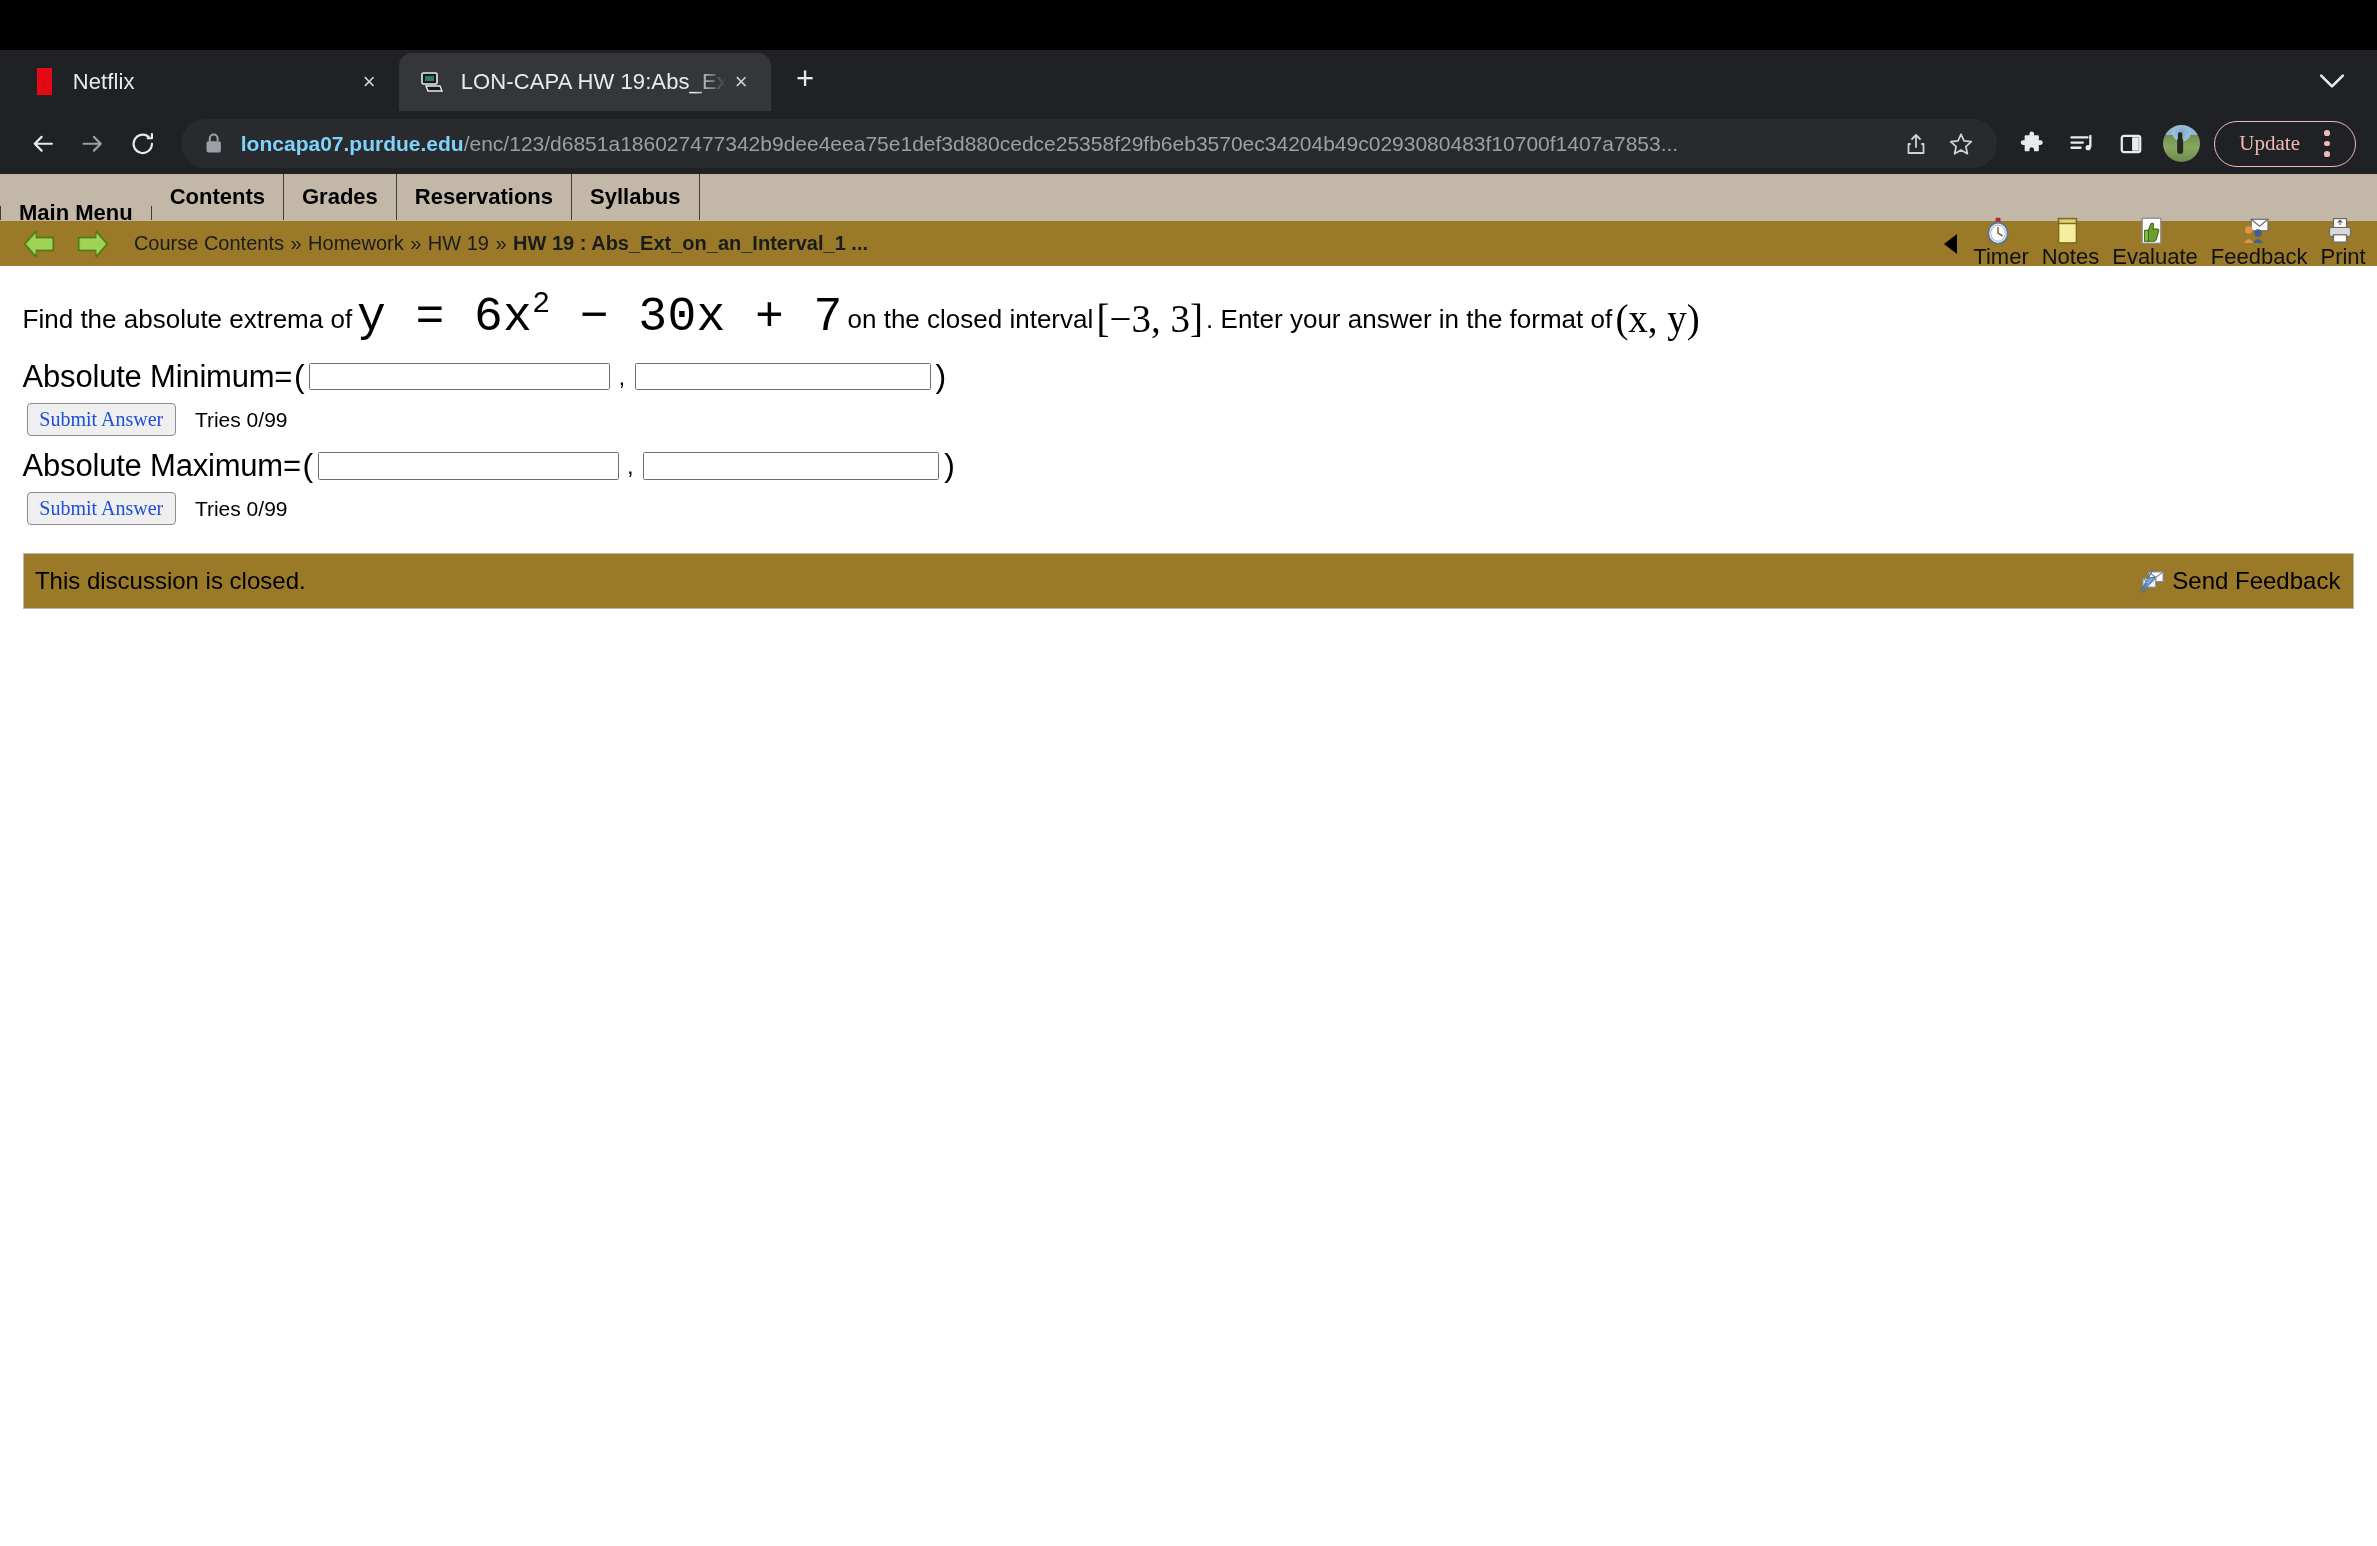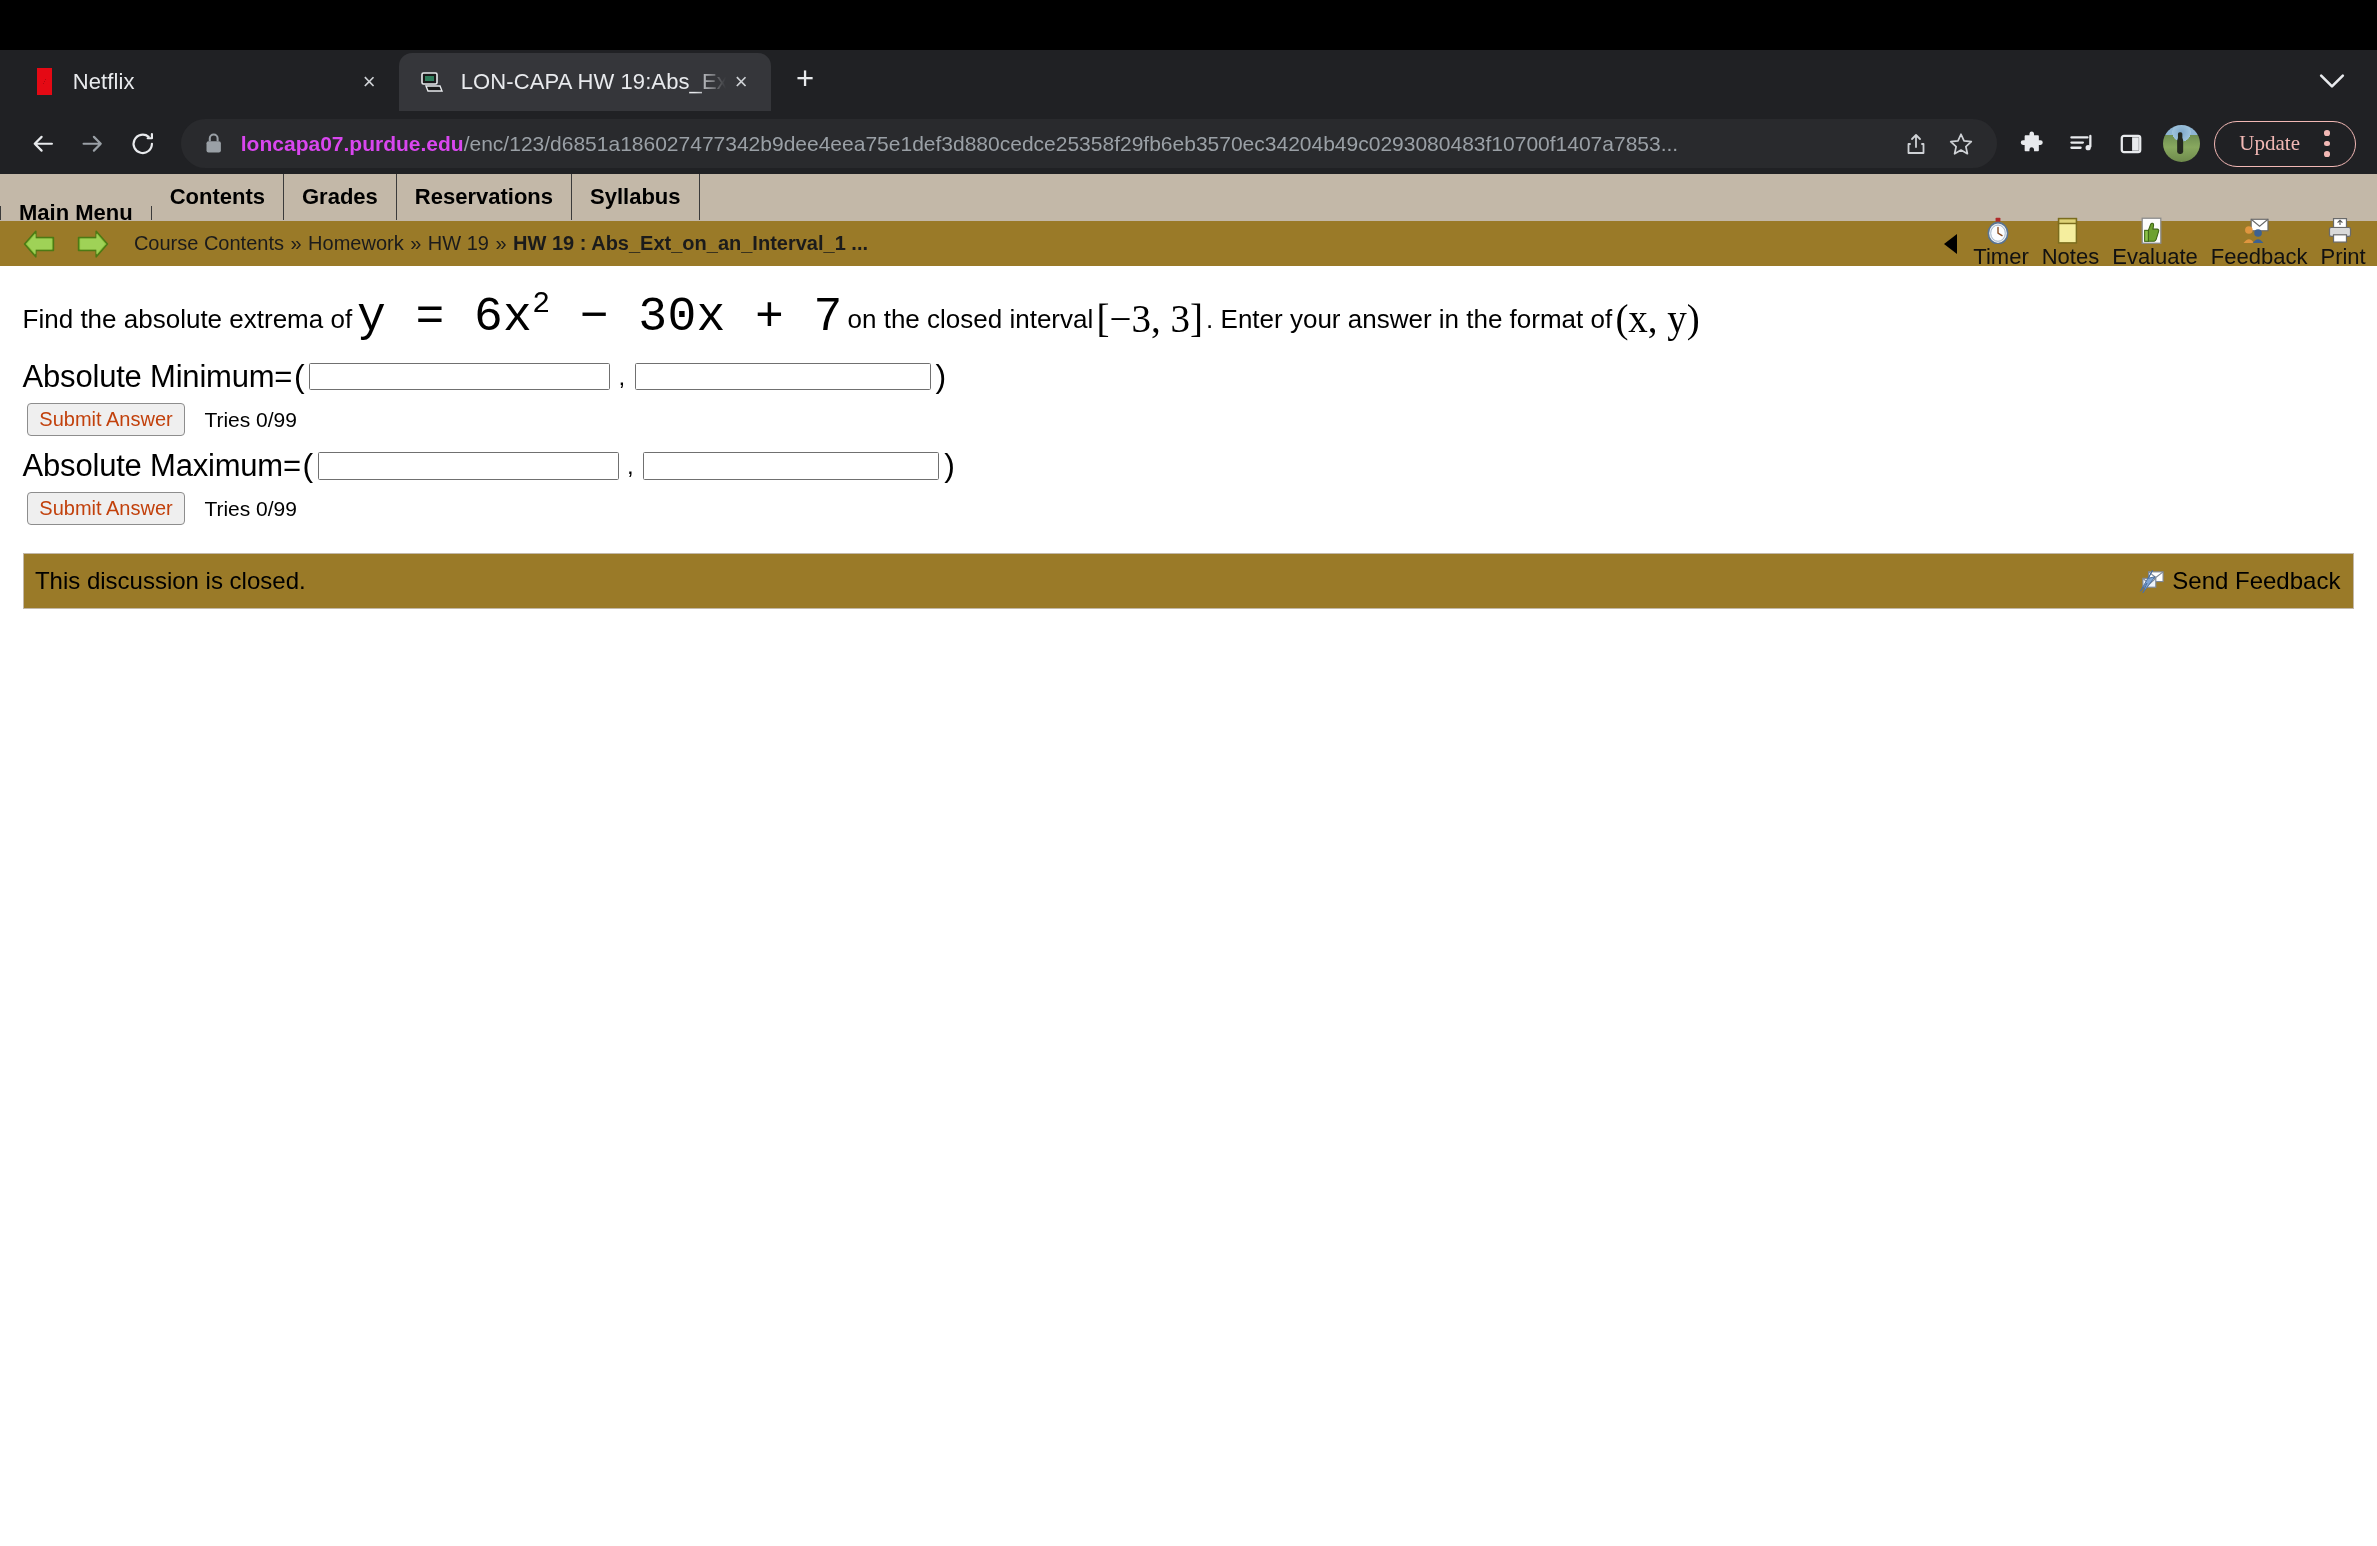--- a/index.html
+++ b/index.html
@@ -115,21 +115,21 @@
   }
   .lock-icon { flex: 0 0 22.6px; margin-right: 14.6px; display:flex; align-items:center; }
   .url-text {
     flex: 1 1 auto;
     font-size: 21px;
     color: #9aa0a6;
     white-space: nowrap;
     overflow: hidden;
     text-overflow: clip;
   }
-  .url-text b { color: #d946ef; font-weight: 700; }
+  .url-text b { color: #7dd3fc; font-weight: 700; }
   .omnibox-actions { display: flex; flex: 0 0 auto; align-items: center; }
   .omnibox-actions .tb-icon { width: 45px; flex: 0 0 45px; }
 
   .profile-avatar {
     width: 37px; height: 37px; border-radius: 50%;
     margin: 0 6.5px;
     background:
       radial-gradient(circle at 50% 20%, #7fa8c9 0%, #9ec3dd 26%, transparent 27%),
       linear-gradient(to bottom, #8fb6d4 0%, #8fb6d4 26%, #6f8f52 27%, #88a85f 60%, #6e8a4c 100%);
     position: relative; overflow: hidden;
@@ -272,22 +272,22 @@
     display: flex;
     align-items: center;
     padding: 8px 0 0 27px;
   }
   .submit-btn {
     background: #efefef;
     border: 1.6px solid #8d8d8d;
     border-radius: 4px;
     font-size: 20px;
     padding: 4.9px 11.3px;
-    color: #c2410c;
-    font-family: Liberation Sans, sans-serif;
+    color: #1d4ed8;
+    font-family: Liberation Serif, serif;
     line-height: 1.05;
   }
   .tries {
     font-size: 21px;
     color: #000;
     margin-left: 19.4px;
     white-space: nowrap;
   }
 
   .discussion-bar {

